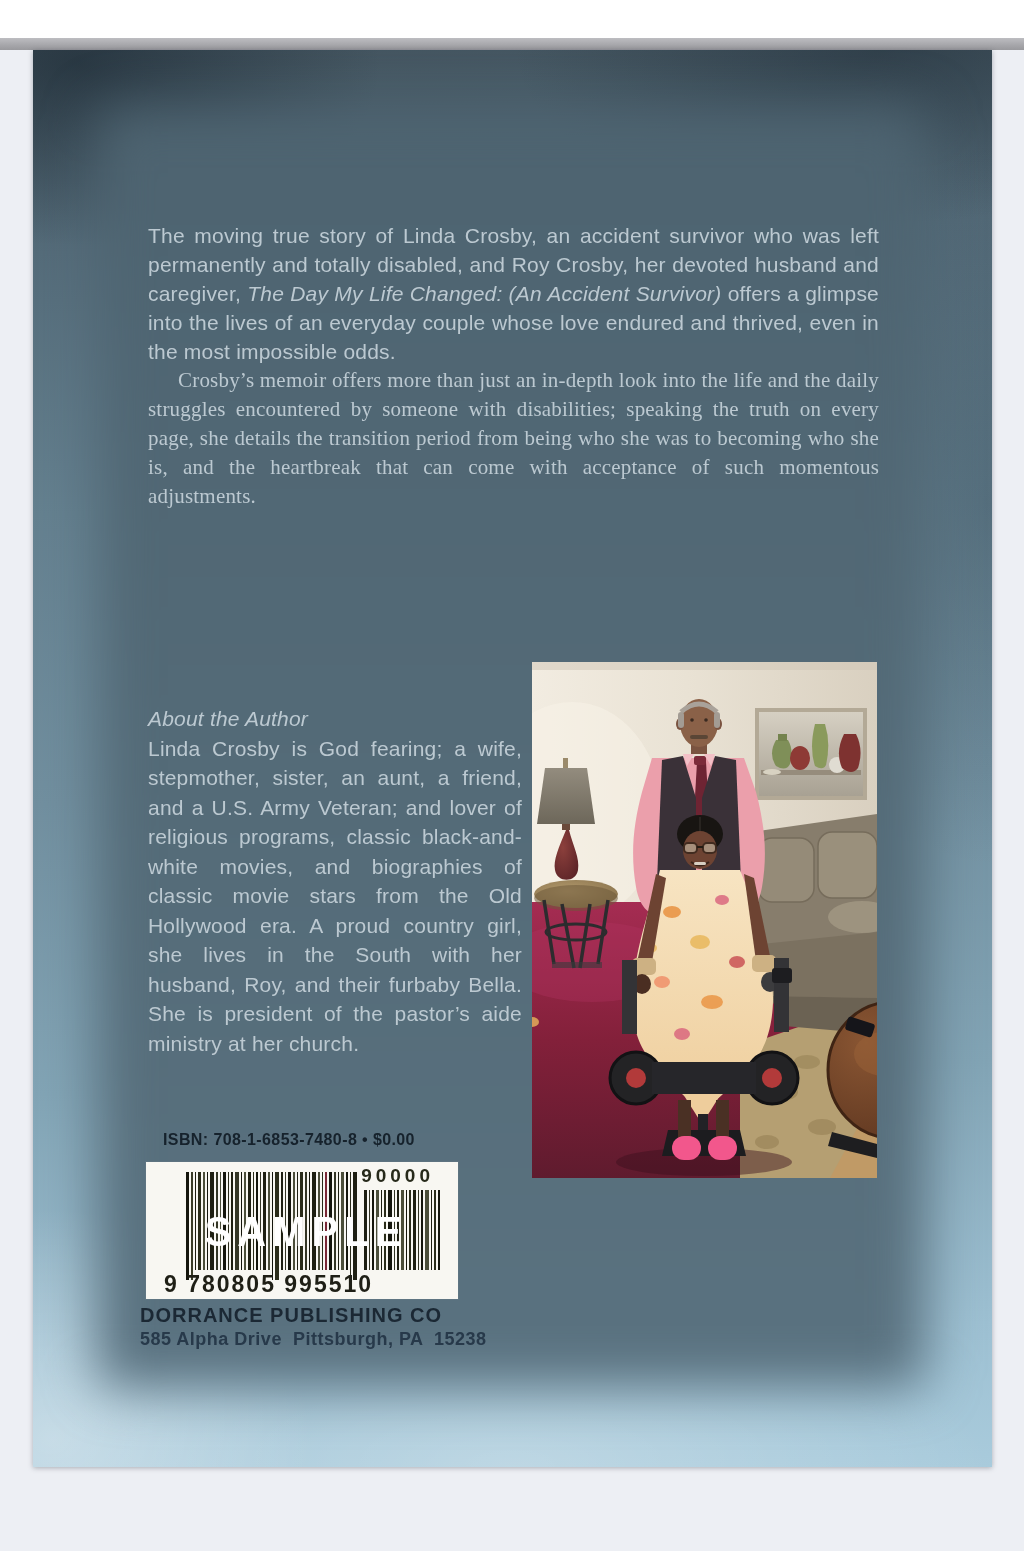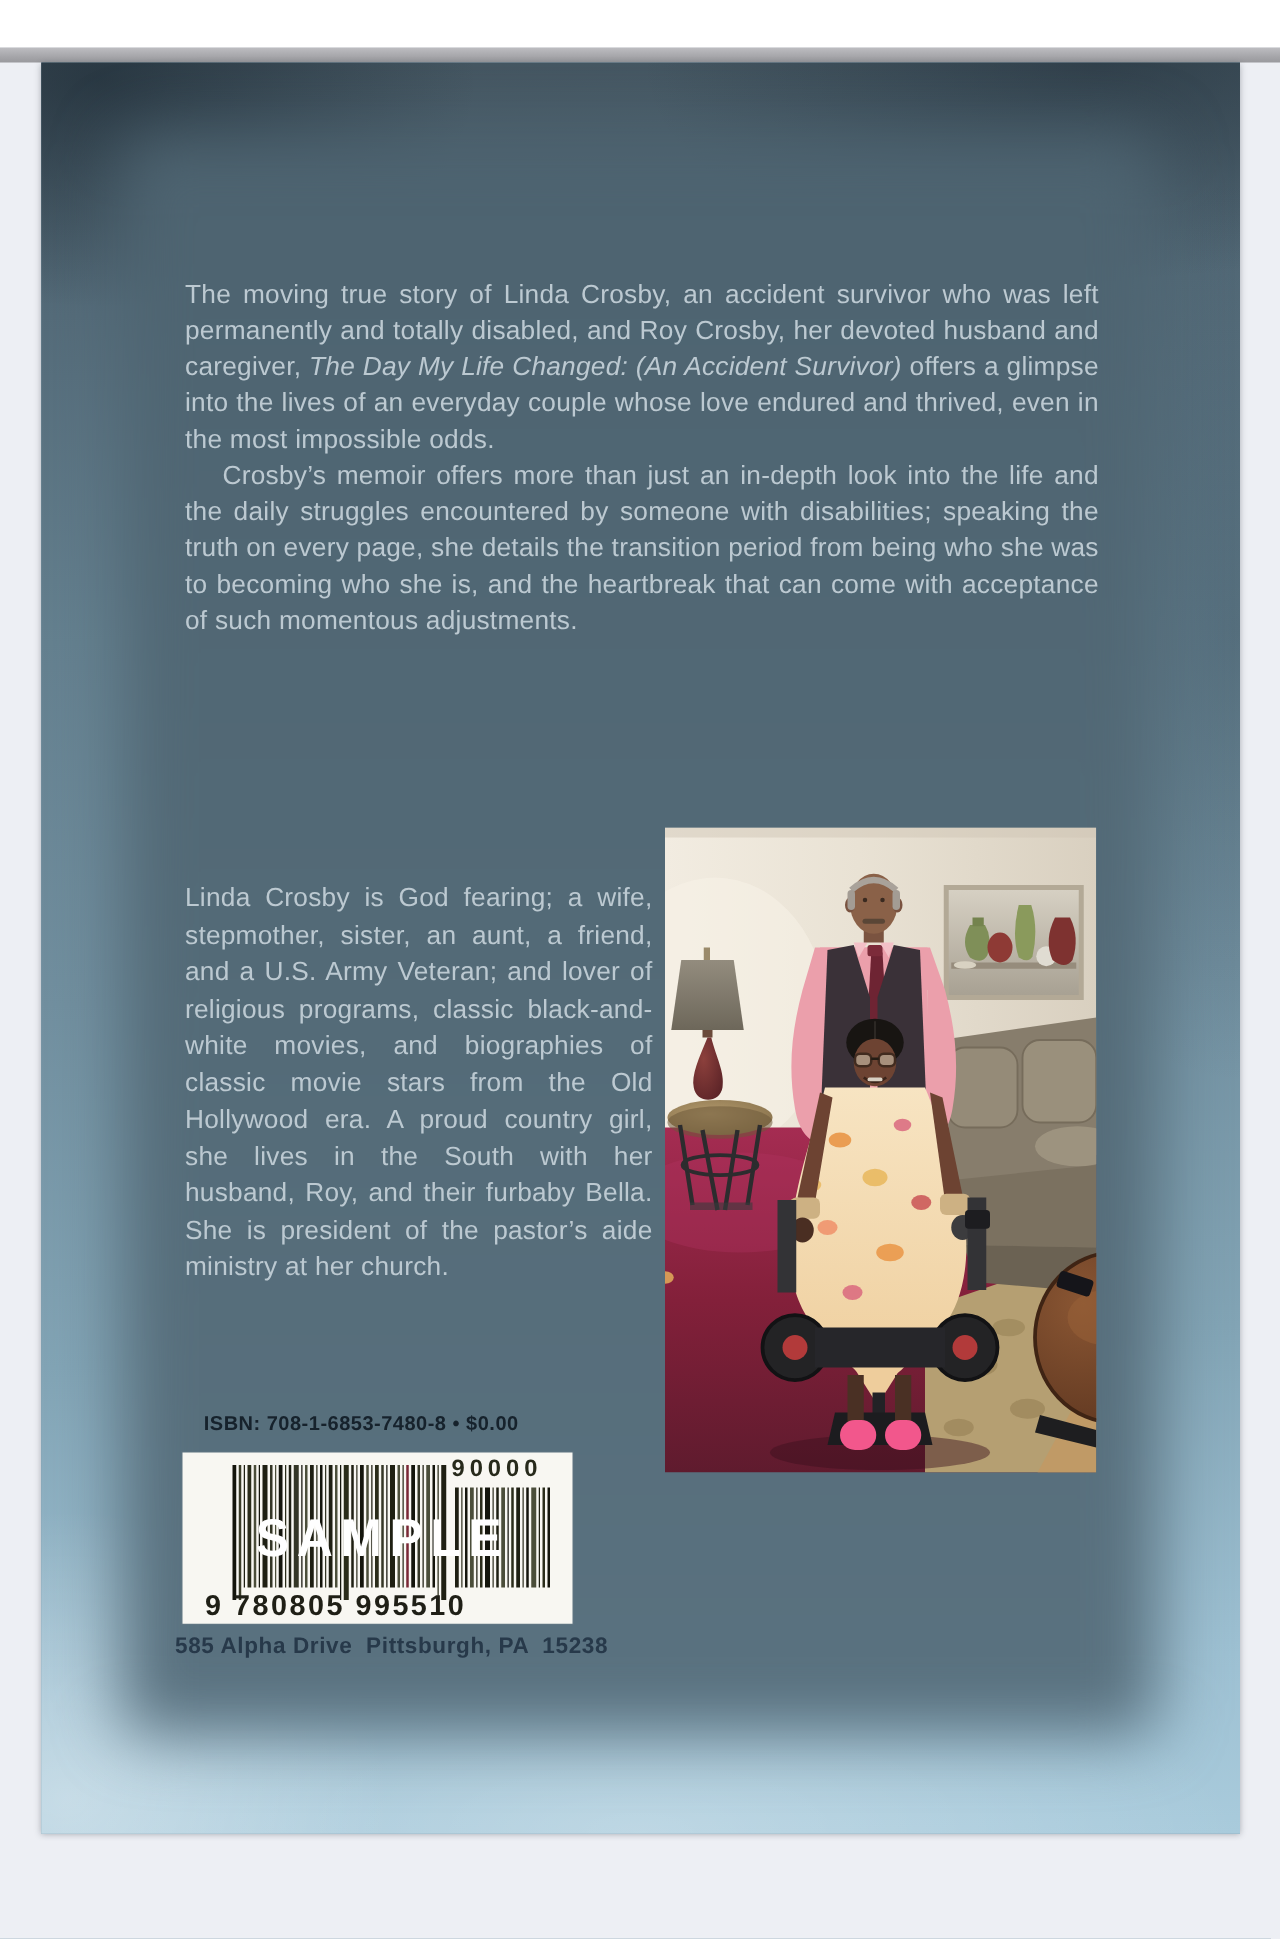--- a/index.html
+++ b/index.html
@@ -31,21 +31,21 @@
     background:linear-gradient(180deg,#4d6370,#546b78 55%,#5a7280);
     filter:blur(26px);border-radius:20px;
   }
   .content{position:absolute;left:0;top:0;width:100%;height:100%;}
   .synopsis{
     position:absolute;left:115px;top:171px;width:731px;
     color:#bcc9d1;font-size:21px;line-height:29px;
     text-align:justify;letter-spacing:.2px;
   }
   .synopsis p{margin:0;}
-  .synopsis p.ind{text-indent:30px;}
+  .synopsis p.ind{text-indent:30px;font-family:Liberation Serif, serif;}
   .about{
     position:absolute;left:115px;top:654px;width:374px;
     color:#bcc9d1;font-size:21px;line-height:29.5px;letter-spacing:.2px;
   }
   .about-h{font-style:italic;}
   .about-b{text-align:justify;}
   .photo{position:absolute;left:499px;top:612px;width:345px;height:516px;}
   .photo svg{display:block;}
   .isbn{
     position:absolute;left:130px;top:1081px;
@@ -77,20 +77,21 @@
     <div class="cover-panel"></div>
 
     <div class="content">
 
       <div class="synopsis">
         <p><span>The moving true story of Linda Crosby, an accident survivor who was left permanently and totally disabled, and Roy Crosby, her devoted husband and caregiver, </span><i>The Day My Life Changed: (An Accident Survivor)</i><span> offers a glimpse into the lives of an everyday couple whose love endured and thrived, even in the most impossible odds.</span></p>
         <p class="ind">Crosby’s memoir offers more than just an in-depth look into the life and the daily struggles encountered by someone with disabilities; speaking the truth on every page, she details the transition period from being who she was to becoming who she is, and the heartbreak that can come with acceptance of such momentous adjustments.</p>
       </div>
 
       <div class="about">
+        <div class="about-h">About the Author</div>
         <div class="about-b">Linda Crosby is God fearing; a wife, stepmother, sister, an aunt, a friend, and a U.S. Army Veteran; and lover of religious programs, classic black-and-white movies, and biographies of classic movie stars from the Old Hollywood era. A proud country girl, she lives in the South with her husband, Roy, and their furbaby Bella. She is president of the pastor’s aide ministry at her church.</div>
       </div>
 
       <div class="photo">
         <svg width="345" height="516" viewBox="0 0 345 516" xmlns="http://www.w3.org/2000/svg">
           <defs>
             <linearGradient id="wallG" x1="0" y1="0" x2="1" y2="0">
               <stop offset="0" stop-color="#f2ece1"></stop>
                 <stop offset="0.45" stop-color="#e9e2d4"></stop>
                 <stop offset="1" stop-color="#d9d0c0"></stop>
@@ -326,18 +327,19 @@
               <rect x="288" y="28" width="2" height="80" fill="#2a2c1a"></rect>
             <rect x="292" y="28" width="2" height="80" fill="#14150c"></rect>
           </g>
         </svg>
         <div class="bc-sup">90000</div>
         <div class="bc-sample">SAMPLE</div>
         <div class="bc-digits">9 780805 995510</div>
       </div>
 
       <div class="pub">
+        <div class="pub-name">DORRANCE PUBLISHING CO</div>
         <div class="pub-addr">585 Alpha Drive  Pittsburgh, PA  15238</div>
       </div>
 
     </div>
   </div>
 </div>
 
 </body></html>

